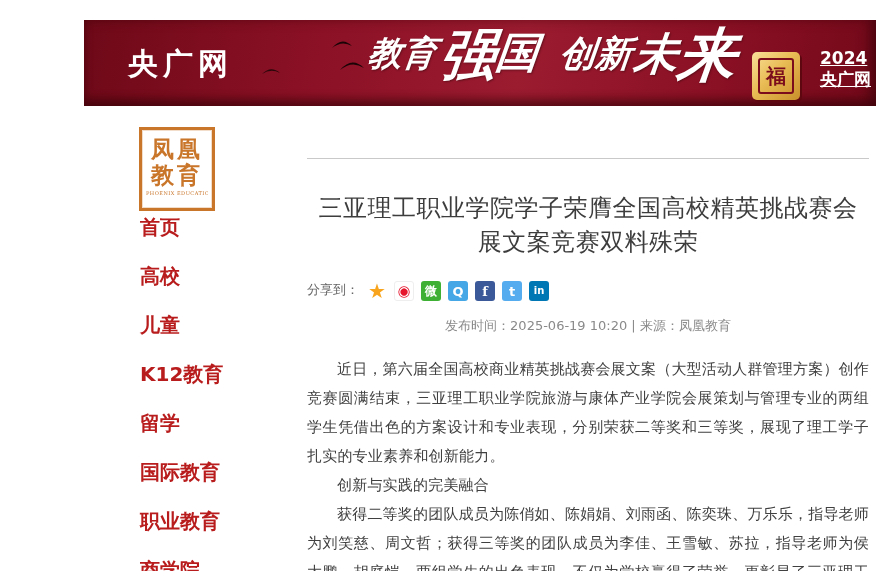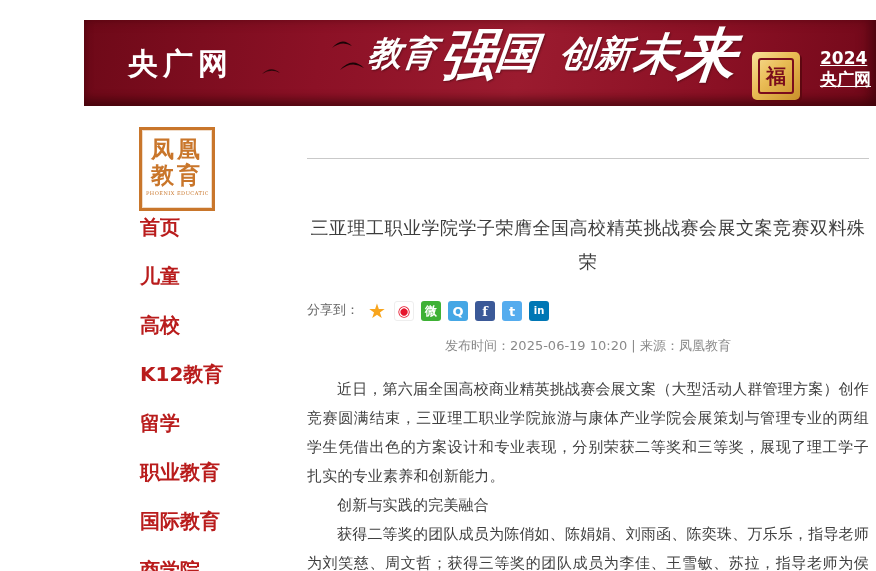--- a/index.html
+++ b/index.html
@@ -47,21 +47,21 @@
   .phoenix-seal .zh { font-size:23px; font-weight:bold; line-height:26px; letter-spacing:3px; }
   .phoenix-seal .en { font-size:5px; letter-spacing:.5px; margin-top:2px; white-space:nowrap;
                       overflow:hidden; }
   .side-nav { position:absolute; left:140px; top:203px; width:130px; }
   .side-item { height:49px; display:flex; align-items:center; font-size:20px;
                font-weight:bold; color:#b91c1c; cursor:pointer; }
 
   
   .article { position:absolute; left:307px; top:158px; width:562px; }
   .divider { border-top:1px solid #c9c9c9; width:100%; }
-  .title { margin-top:52px; text-align:center; font-size:18px; font-weight:400;
+  .title { margin-top:32px; text-align:center; font-size:24px; font-weight:400;
            color:#3d3d3d; line-height:34px; letter-spacing:.5px; }
   .share-row { margin-top:22px; display:flex; align-items:flex-start; }
   .share-label { font-size:13px; color:#666; margin-right:8px; }
   .sicon { width:20px; height:20px; border-radius:3px; margin-right:7px; display:flex;
            align-items:center; justify-content:center; font-size:13px; font-weight:bold;
            cursor:pointer; line-height:1; }
   .ic-qzone   { background:transparent; color:#f8a51d; font-size:20px; }
   .ic-weibo   { background:#ffffff; color:#e6162d; border:1px solid #eee; font-size:15px; }
   .ic-wechat  { background:#3eb135; color:#fff; font-size:12px; }
   .ic-qq      { background:#45a7e5; color:#fff; }
@@ -107,26 +107,26 @@
   </div>
 
   <div class="phoenix-seal">
     <div class="zh">凤凰</div>
     <div class="zh">教育</div>
     <div class="en">PHOENIX EDUCATION</div>
   </div>
 
   <div class="side-nav">
     <div class="side-item">首页</div>
+    <div class="side-item">高校</div>
     <div class="side-item">儿童</div>
-    <div class="side-item">高校</div>
     <div class="side-item">K12教育</div>
     <div class="side-item">留学</div>
+    <div class="side-item">国际教育</div>
     <div class="side-item">职业教育</div>
-    <div class="side-item">国际教育</div>
     <div class="side-item">商学院</div>
   </div>
 
   <div class="article">
     <div class="divider"></div>
 
     <h1 class="title">三亚理工职业学院学子荣膺全国高校精英挑战赛会展文案竞赛双料殊荣</h1>
 
     <div class="share-row">
       <span class="share-label">分享到：</span>

